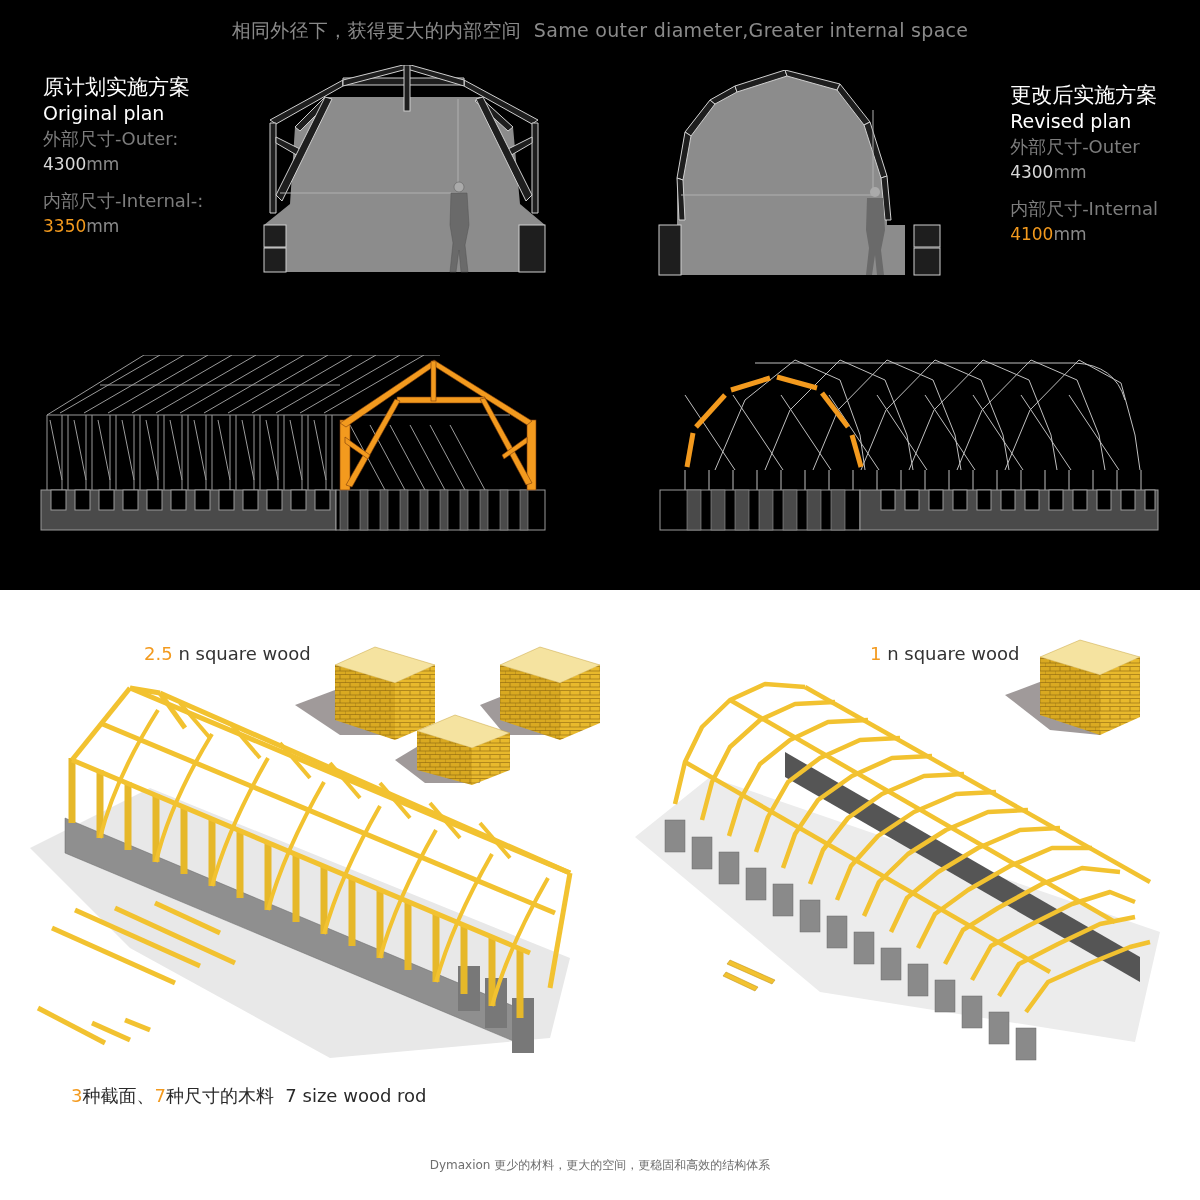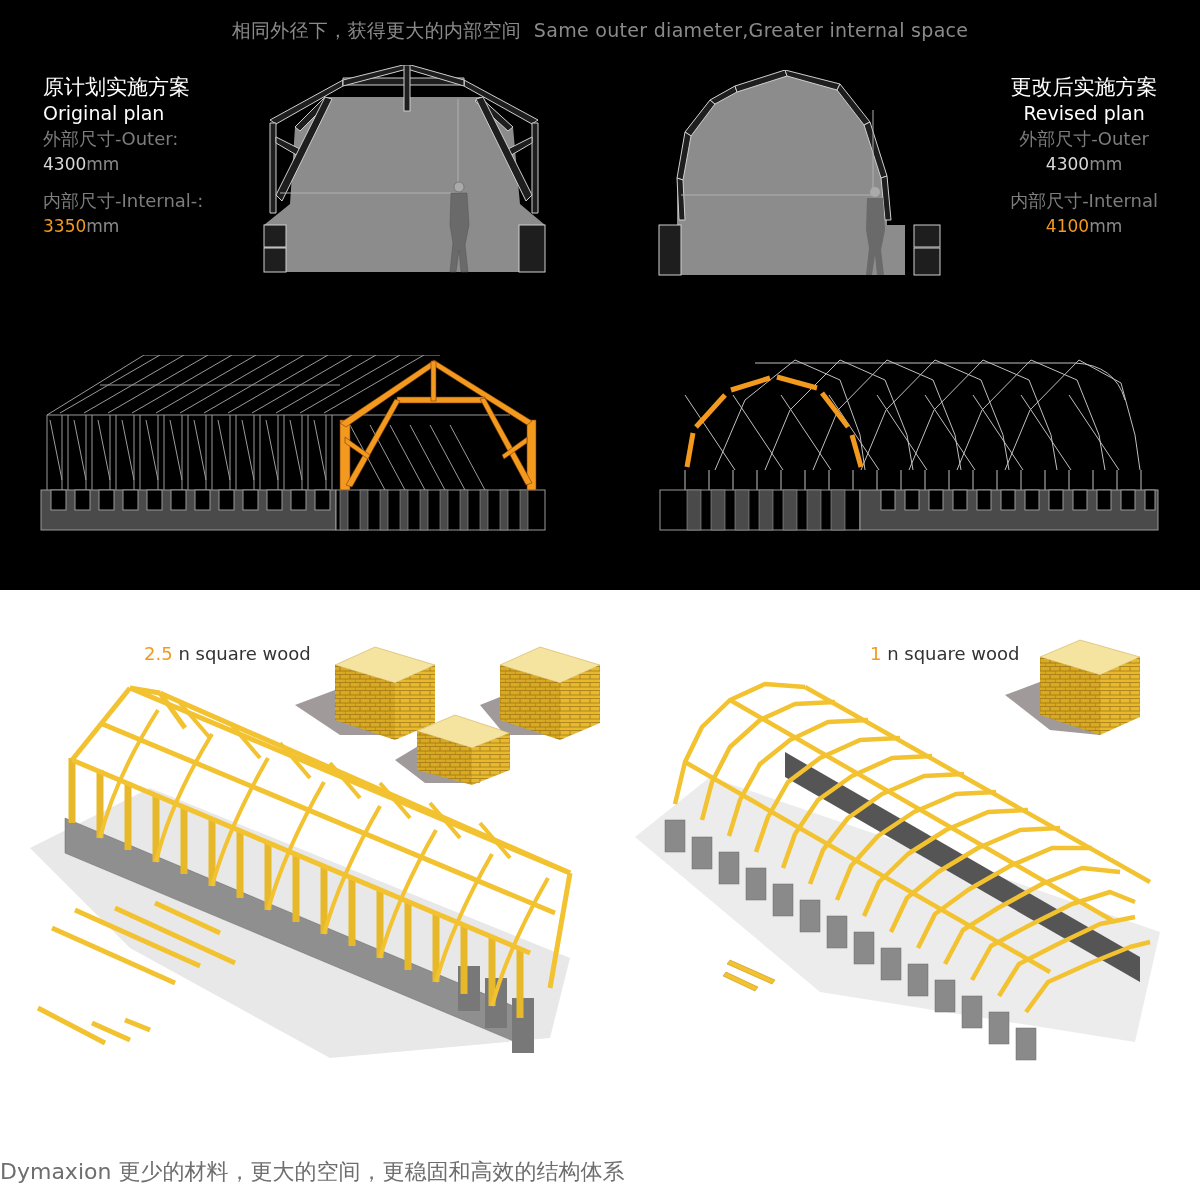--- a/index.html
+++ b/index.html
@@ -6,38 +6,38 @@
   html, body { width: 1200px; height: 1200px; overflow: hidden; background: #ffffff; }
   body { font-family: "DejaVu Sans", "Liberation Sans", sans-serif; position: relative; }
 
   .top-panel { position: absolute; left: 0; top: 0; width: 1200px; height: 601px; background: #000000; border-bottom: 1px solid #555; text-decoration: underline; }
   .bottom-panel { position: absolute; left: 0; top: 590px; width: 1200px; height: 599px; background: #ffffff; }
 
   .title-top { position: absolute; left: 0; top: 18px; width: 1200px; text-align: center; color: #8a8a8a; font-size: 19px; letter-spacing: 0.3px; }
 
   .spec { position: absolute; color: #ffffff; }
   .spec.left { left: 43px; top: 74px; text-align: left; }
-  .spec.right { right: 42px; top: 74px; text-align: center; }
+  .spec.right { right: 42px; top: 82px; text-align: left; }
   .spec .name-cn { font-size: 21px; line-height: 26px; color: #ffffff; }
   .spec .name-en { font-size: 19px; line-height: 26px; color: #ffffff; }
   .spec .label { font-size: 18px; line-height: 26px; color: #7d7d7d; }
   .spec .value { font-size: 17px; line-height: 24px; color: #bdbdbd; margin-bottom: 12px; }
   .spec .value .num { color: #d9d9d9; }
   .spec .value .num.accent { color: #f39a1e; }
   .spec .value .unit { color: #8a8a8a; margin-top: 8px; }
 
   .section-svg { position: absolute; }
 
   .wood-label { position: absolute; font-size: 18px; color: #333333; }
   .wood-label .num { color: #f39a1e; }
 
   .rod-caption { position: absolute; font-size: 18px; color: #2a2a2a; }
   .rod-caption .num { color: #f39a1e; }
 
-  .footer { position: absolute; left: 0; top: 1157px; width: 1200px; font-size: 22px; color: #6e6e6e; }
+  .footer { position: absolute; left: 0; top: 1157px; width: 1200px; text-align: center; font-size: 12px; color: #6e6e6e; }
 </style>
 </head>
 <body>
 
 <div class="top-panel">
   <div class="title-top">
     <span>相同外径下，获得更大的内部空间</span>&nbsp;
     <span>Same outer diameter,Greater internal space</span>
   </div>
 
@@ -454,15 +454,19 @@
       <line x1="185" y1="15" x2="530" y2="210"></line>
       <line x1="65" y1="90" x2="430" y2="300"></line>
       <line x1="110" y1="28" x2="495" y2="250"></line>
     </g>
     <g fill="#f2c230" stroke="#b88a10" stroke-width="0.5">
       <polygon points="110,288 155,308 152,312 107,292"></polygon>
       <polygon points="106,300 138,315 135,319 103,304"></polygon>
     </g>
   </svg>
 
+  <div class="rod-caption" style="left:71px;top:494px">
+    <span class="num">3</span><span>种截面、</span><span class="num">7</span><span>种尺寸的木料</span>&nbsp;
+    <span>7 size wood rod</span>
+  </div>
 </div>
 
 <div class="footer">Dymaxion 更少的材料，更大的空间，更稳固和高效的结构体系</div>
 
 </body></html>

